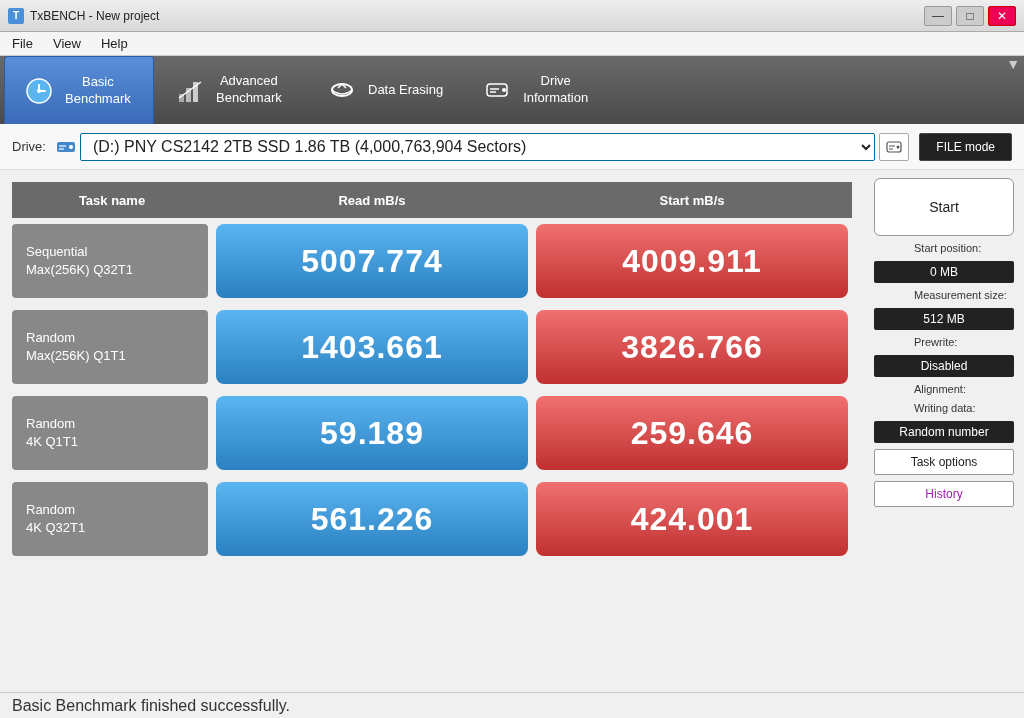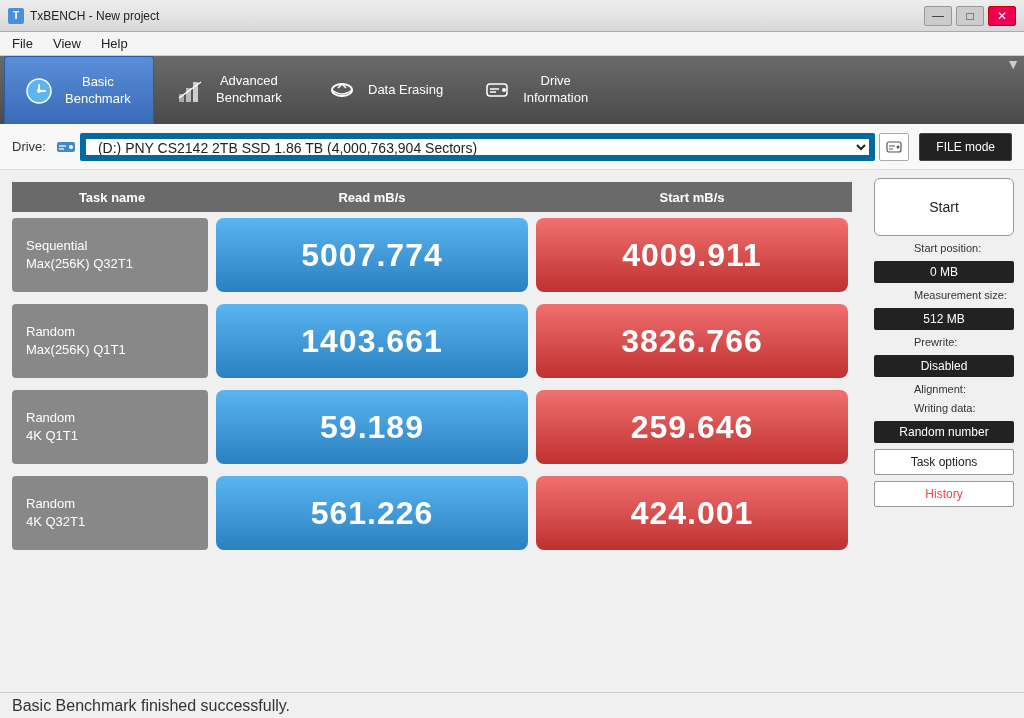--- a/index.html
+++ b/index.html
@@ -148,23 +148,23 @@
     }
     .drive-select-wrapper {
       flex: 1;
       display: flex;
       align-items: center;
       gap: 4px;
     }
     .drive-select {
       flex: 1;
       height: 28px;
-      border: 6px solid #0369a1;
+      border: 1px solid #0369a1;
       background: white;
-      font-size: 14px;
+      font-size: 16px;
       padding: 0 8px;
       border-radius: 2px;
       color: #222;
     }
     .drive-info-btn {
       width: 30px;
       height: 28px;
       border: 1px solid #aaa;
       background: white;
       border-radius: 2px;
@@ -197,21 +197,21 @@
     .benchmark-area {
       flex: 1;
       padding: 12px;
     }
     .bench-table {
       width: 100%;
       border-collapse: collapse;
     }
     .bench-header-row {
       background: #6a6a6a;
-      height: 30px;
+      height: 36px;
     }
     .bench-header-row th {
       color: white;
       font-size: 13px;
       font-weight: 600;
       text-align: center;
       padding: 0 12px;
     }
     .bench-header-row th:first-child {
       text-align: center;
@@ -305,21 +305,21 @@
       cursor: pointer;
       text-align: center;
       width: 100%;
     }
     .history-btn {
       background: white;
       border: 1px solid #999;
       border-radius: 2px;
       padding: 5px;
       font-size: 12px;
-      color: #ef4444;
+      color: #a21caf;
       cursor: pointer;
       text-align: center;
       width: 100%;
     }
 
     
     .status-bar {
       background: #f0f0f0;
       border-top: 1px solid #ccc;
       height: 26px;

